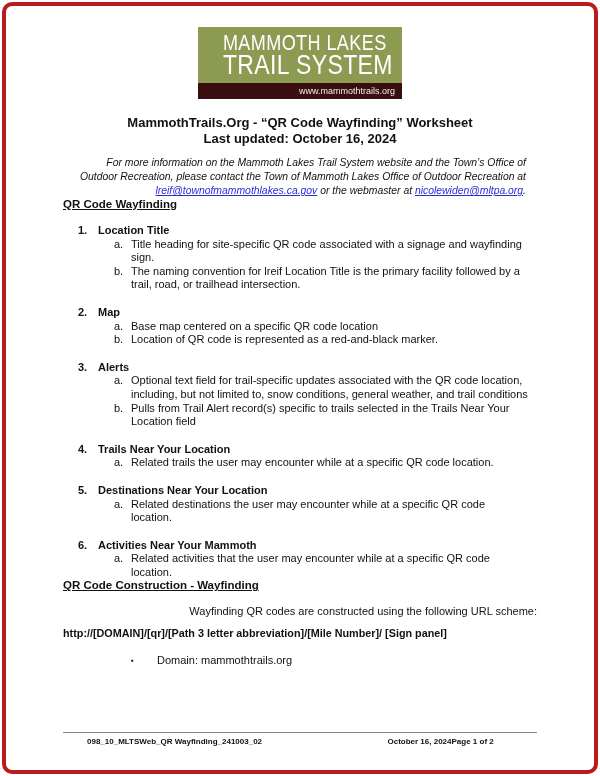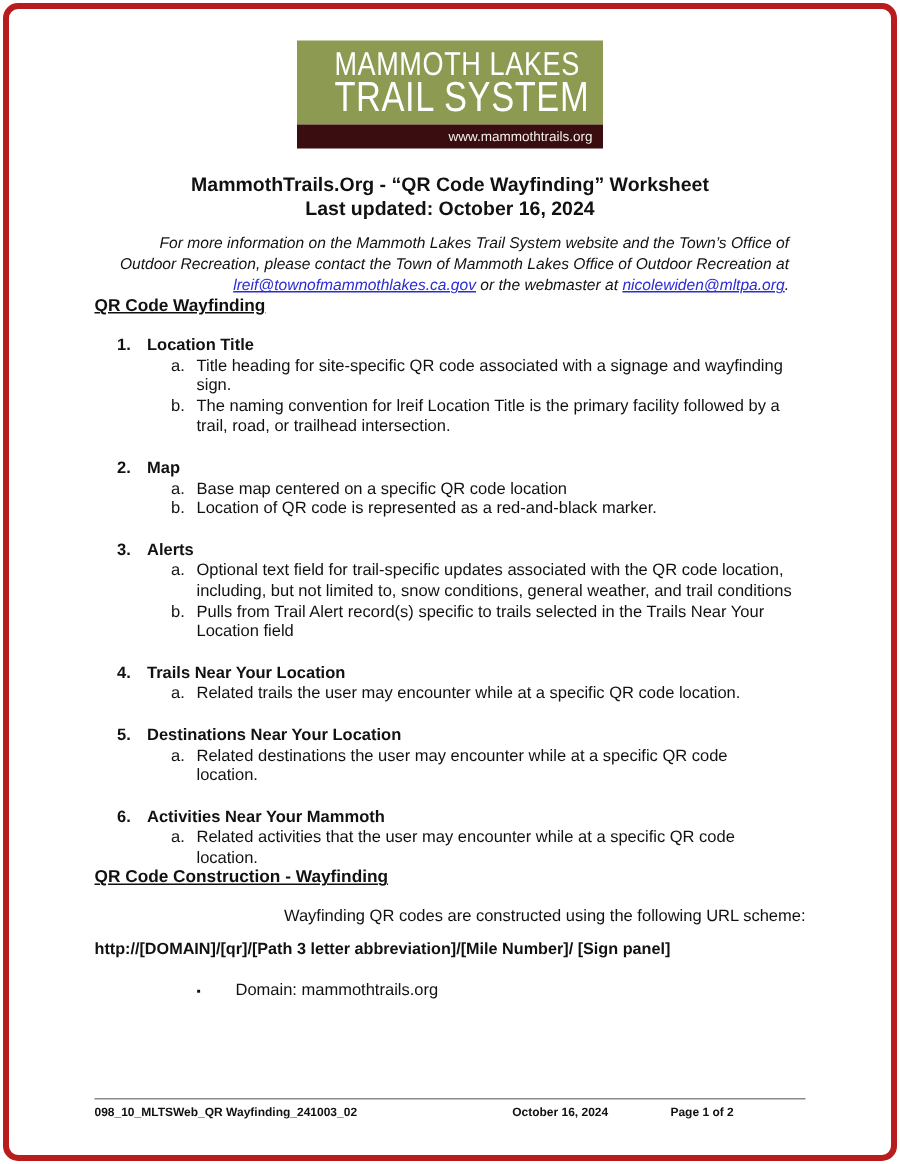--- a/index.html
+++ b/index.html
@@ -83,23 +83,23 @@
   .bullet-glyph { width: 26px; font-size: 8px; line-height: 13px; flex-shrink: 0; }
 
   
   .footer {
     position: absolute;
     left: 57px;
     right: 57px;
     bottom: 24px;
   }
   .footer-divider { border-top: 1px solid #8a8a8a; }
-  .footer-row { display: flex; padding-top: 4px; font-size: 8px; font-weight: bold; }
+  .footer-row { display: flex; padding-top: 4px; font-size: 8px; font-weight: bold; margin-left: 24px; }
   .footer-left  { width: 50%; }
-  .footer-center{ width: 31%; text-align: center; }
+  .footer-center{ width: 31%; text-align: right; }
   .footer-right { width: 19%; text-align: left; }
 </style>
 </head>
 <body>
 
 <div class="page">
 
   <div class="logo">
     <div class="logo-green">
       <div class="logo-line1">MAMMOTH LAKES</div>

